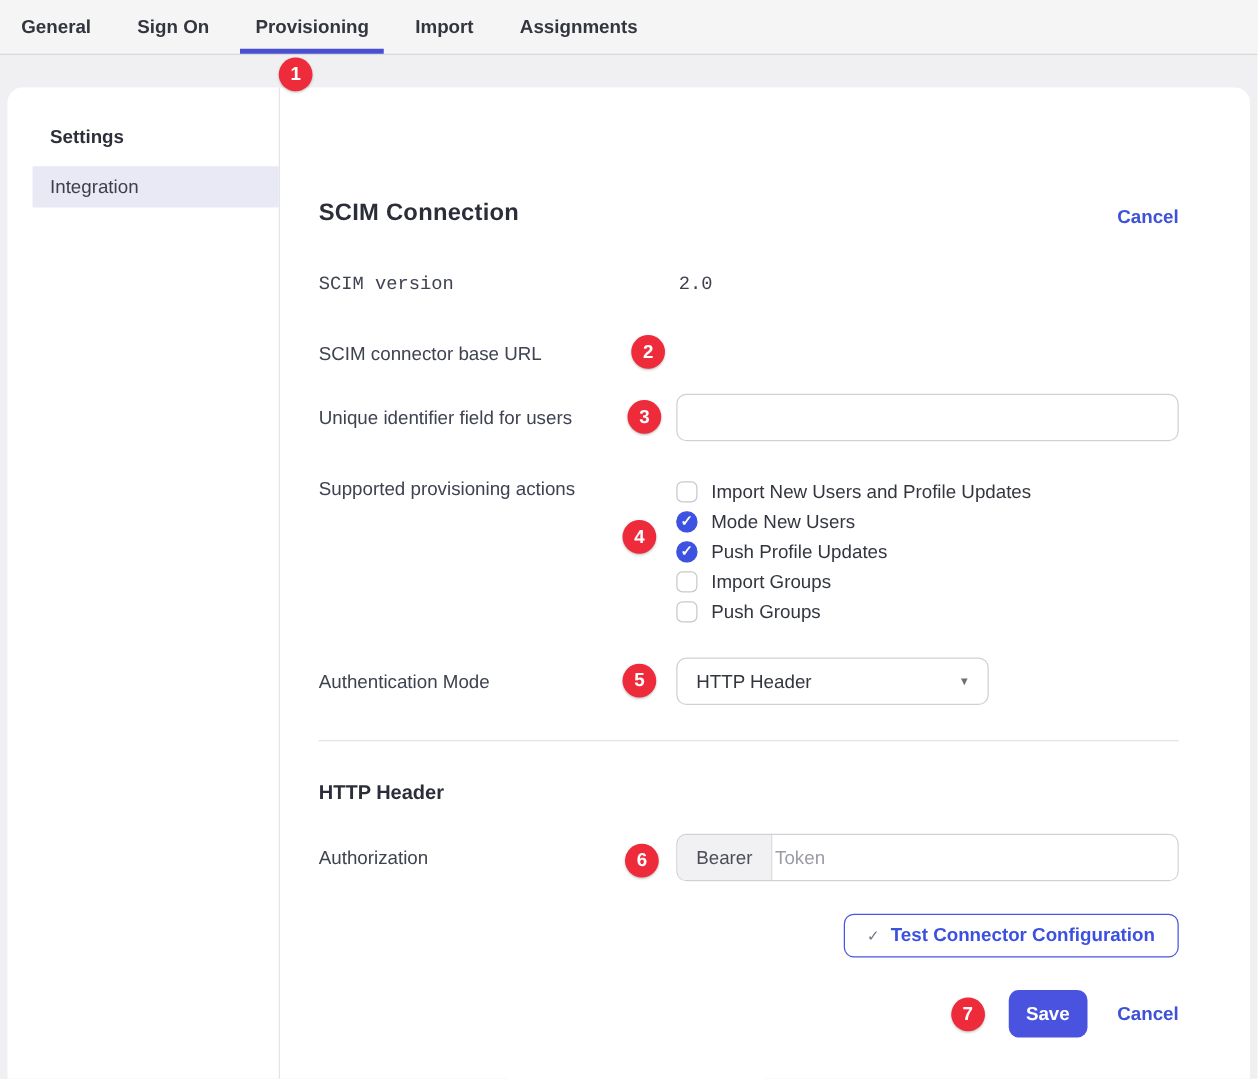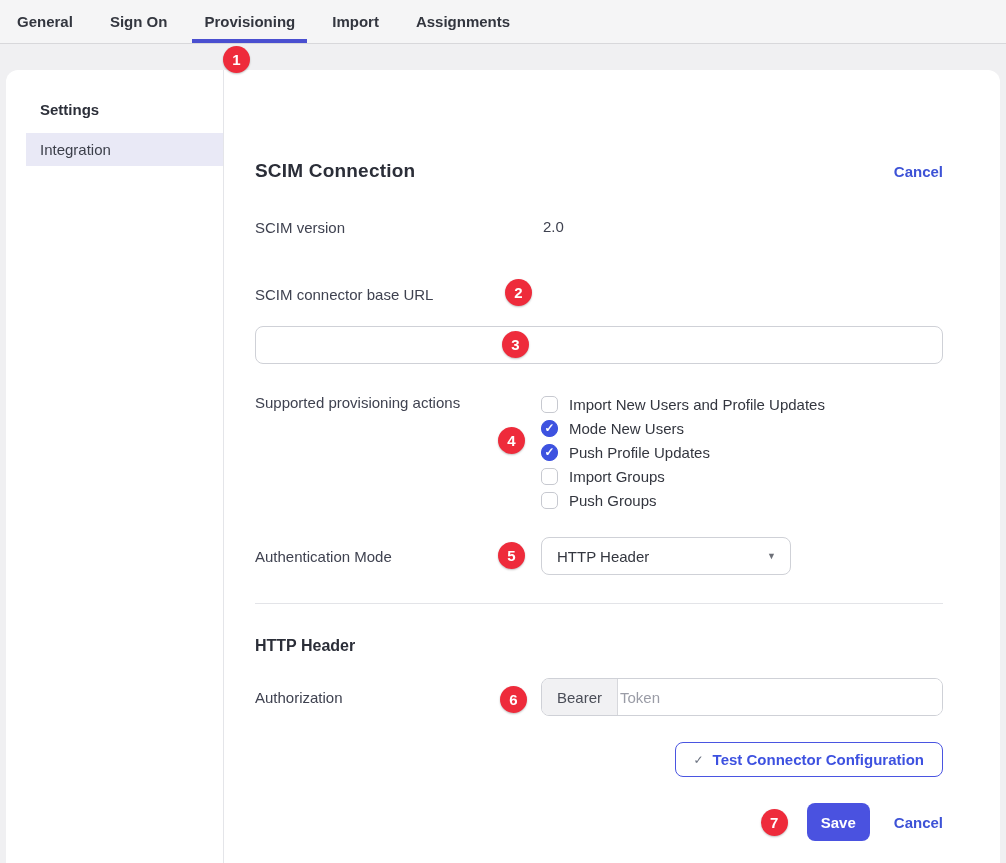--- a/index.html
+++ b/index.html
@@ -92,21 +92,21 @@
   .sidebar-item.selected { background: #e9e9f6; }
 
   
   .main {
     flex: 1;
     padding: 90px 57px 0 31px;
   }
   .panel-header {
     display: flex;
     justify-content: space-between;
-    align-items: center;
+    align-items: flex-end;
     margin-bottom: 36px;
     gap: 28px;
   }
   .panel-title {
     font-size: 19px;
     font-weight: 700;
     color: #2b2e38;
     letter-spacing: .2px;
   }
   .link {
@@ -125,21 +125,21 @@
   .row-label {
     width: 286px;
     flex-shrink: 0;
     font-size: 15px;
     color: #3f4250;
     padding-top: 10px;
     line-height: 19px;
   }
   .row-control { flex: 1; position: relative; }
 
-  .row-version { margin-bottom: 38px; }
+  .row-version { margin-bottom: 27px; font-family: Liberation Mono, monospace; }
   .row-version .row-label { padding-top: 0; }
   .row-version .static-value { font-size: 15px; color: #3f4250; padding-left: 2px; }
 
   .text-input {
     width: 100%;
     height: 38px;
     border: 1px solid #cfd1d7;
     border-radius: 8px;
     padding: 0 12px;
     font-family: "Liberation Sans", sans-serif;
@@ -343,20 +343,21 @@
         <span class="static-value">2.0</span>
       </div>
     </div>
 
     <div class="row row-url">
       <div class="row-label">SCIM connector base URL</div>
       <div class="badge" id="badge-2">2</div>
     </div>
 
     <div class="row row-unique">
+      <div class="row-label">Unique identifier field for users</div>
       <div class="badge" id="badge-3">3</div>
       <div class="row-control">
         <input type="text" class="text-input" value="" style="">
       </div>
     </div>
 
     <div class="row row-actions">
       <div class="row-label">Supported provisioning actions</div>
       <div class="badge" id="badge-4">4</div>
       <div class="row-control checkbox-list">

